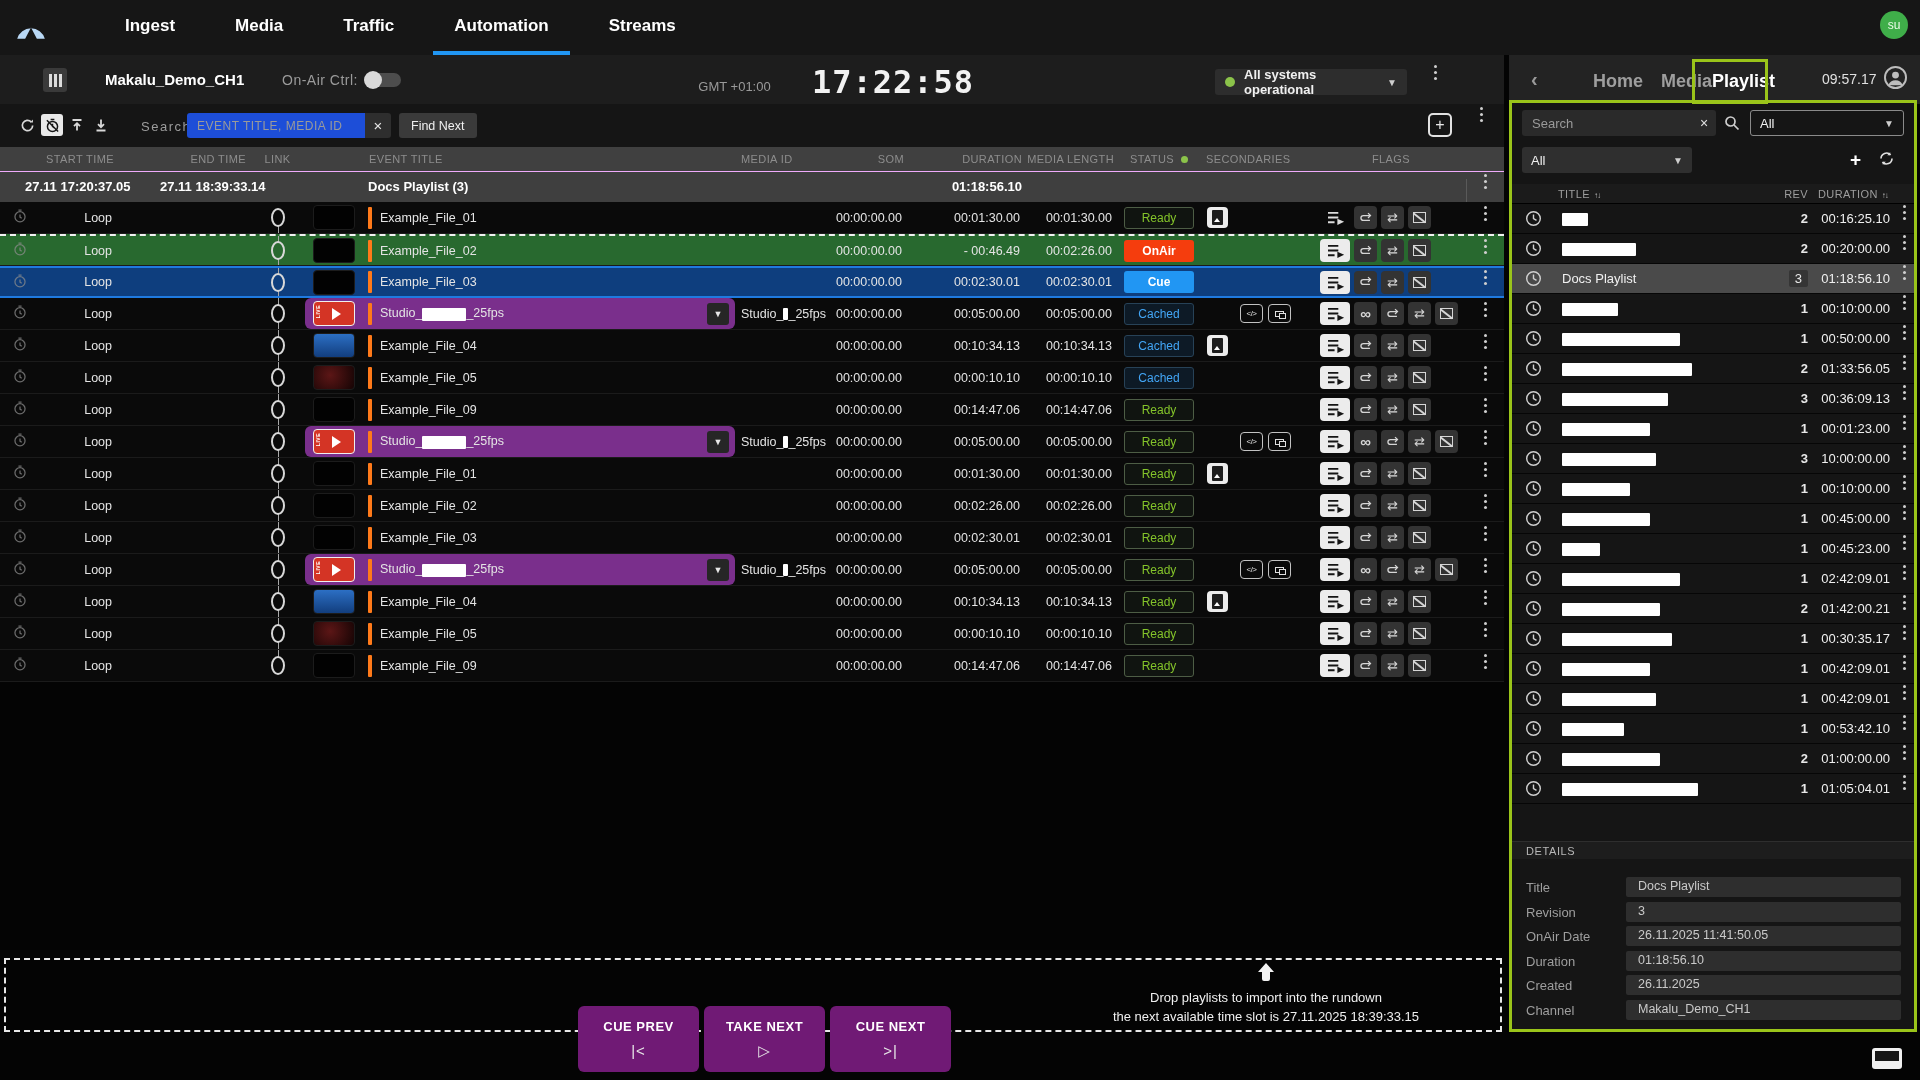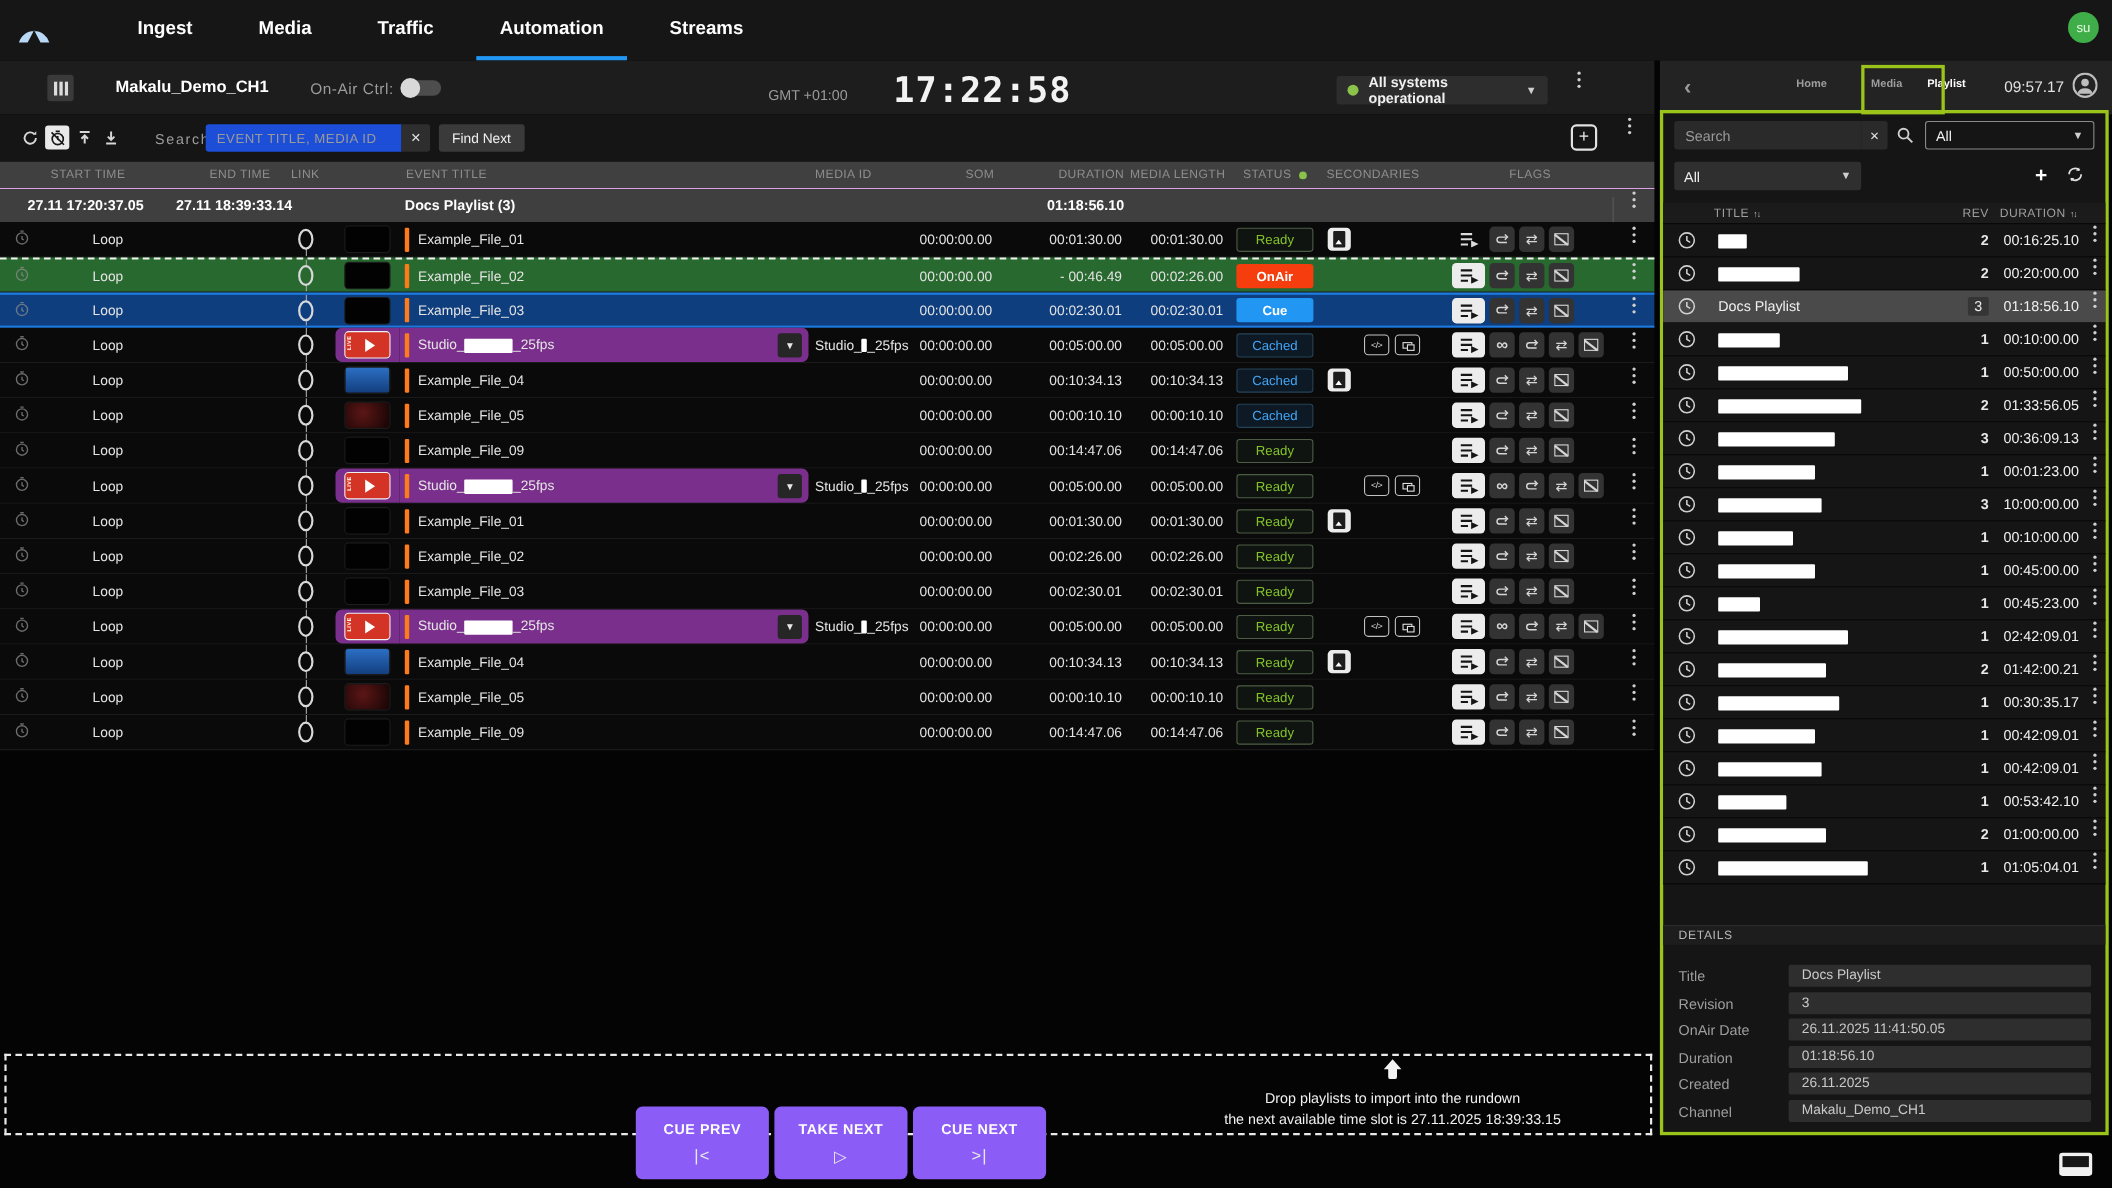--- a/index.html
+++ b/index.html
@@ -33,21 +33,21 @@
   .statusdot { width:10px; height:10px; border-radius:50%; background:#8bc34a; }
   .statuspill .lbl { color:#f0f0f0; font-size:13px; font-weight:bold; flex:1; }
   .caret { color:#cfcfcf; font-size:10px; }
   .kebab { width:14px; display:inline-flex; justify-content:center; }
   .kebab i { width:3px; height:3px; border-radius:50%; background:#cfcfcf; box-shadow:0 6px 0 #cfcfcf, 0 12px 0 #cfcfcf; margin-top:-12px; }
   .ch-kebab { position:absolute; left:1428px; top:22px; }
 
   
   .panelhead { position:absolute; left:1509px; top:55px; width:411px; height:49px; background:#232323; }
   .panelhead .chev { position:absolute; left:22px; top:13px; color:#9a9a9a; font-size:20px; font-weight:bold; }
-  .ptab { position:absolute; top:16px; font-size:10px; font-weight:bold; color:#9e9e9e; cursor:pointer;margin-left:40px; }
+  .ptab { position:absolute; top:16px; font-size:18px; font-weight:bold; color:#9e9e9e; cursor:pointer; }
   .ptab.active { color:#fff; }
   .ptime { position:absolute; left:1822px; top:71px; color:#e0e0e0; font-size:14px;text-align:right; }
   .pavatar { position:absolute; left:1884px; top:66px; width:23px; height:23px; }
   .tab-hilite { position:absolute; left:1692px; top:59px; width:76px; height:45px; border:3px solid #9ac41a; z-index:6; }
 
   
   .toolbar { position:absolute; left:0; top:104px; width:1504px; height:43px; background:#151515; }
   .tb-ic { position:absolute; top:10px; width:22px; height:22px; display:flex; align-items:center;
     justify-content:center; color:#d8d8d8; border-radius:3px; }
   .tb-ic.on { background:#e9e9e9; color:#161616; }
@@ -134,21 +134,21 @@
   .crossbox { width:13px; height:11px; border:1.5px solid #d6d6d6; position:relative; }
   .crossbox::after { content:""; position:absolute; left:-2px; top:4px; width:15px; height:1.5px; background:#d6d6d6; transform:rotate(38deg); }
   .c-kebab { justify-content:center; }
 
   
   .dropzone { position:absolute; left:4px; top:958px; width:1498px; height:74px; border:2px dashed #e8e8e8; }
   .dz-info { position:absolute; left:1010px; top:2px; width:500px; text-align:center; color:#f0f0f0; }
   .dz-info .l1 { font-size:13px; margin-top:2px; }
   .dz-info .l2 { font-size:13px; margin-top:4px; }
   .transport { position:absolute; left:578px; top:1006px; display:flex; gap:5px; z-index:5; }
-  .tbtn { width:121px; height:66px; background:#8b5cf6; border:none; border-radius:6px; color:#fff;
+  .tbtn { width:121px; height:66px; background:#701a75; border:none; border-radius:6px; color:#fff;
     font-size:13px; font-weight:bold; letter-spacing:.5px; display:flex; flex-direction:column;
     align-items:center; justify-content:center; gap:8px; font-family:"Liberation Sans", sans-serif;}
   .tbtn .glyph { font-size:15px; font-weight:normal; color:#e8e8e8; letter-spacing:1px; }
 
   
   .ppanel { position:absolute; left:1509px; top:100px; width:408px; height:932px; border:3px solid #9ac41a; background:#151515; }
   .pp-inner { position:relative; width:477px; height:926px; }
   .pp-search { position:absolute; left:10px; top:7px; width:170px; height:26px; background:#2a2a2a; border:none;
     border-radius:3px 0 0 3px; color:#ddd; font-size:13px; padding:0 10px; outline:none; }
   .pp-search::placeholder { color:#9a9a9a; }

